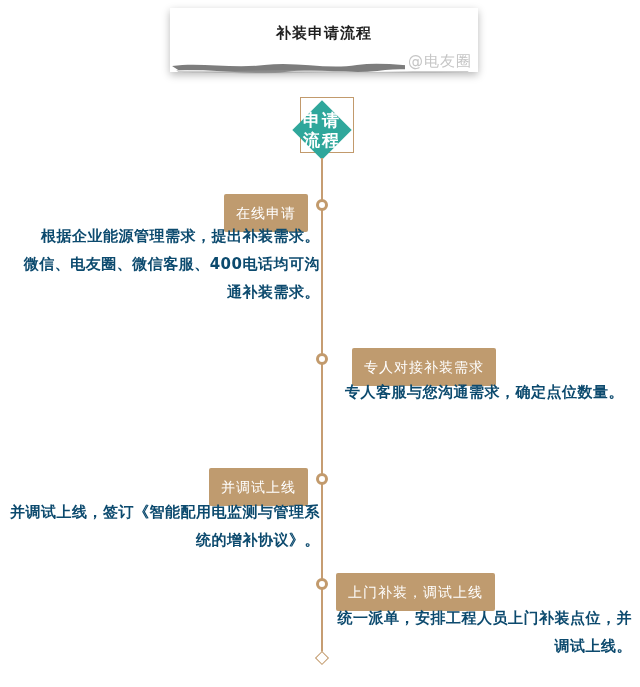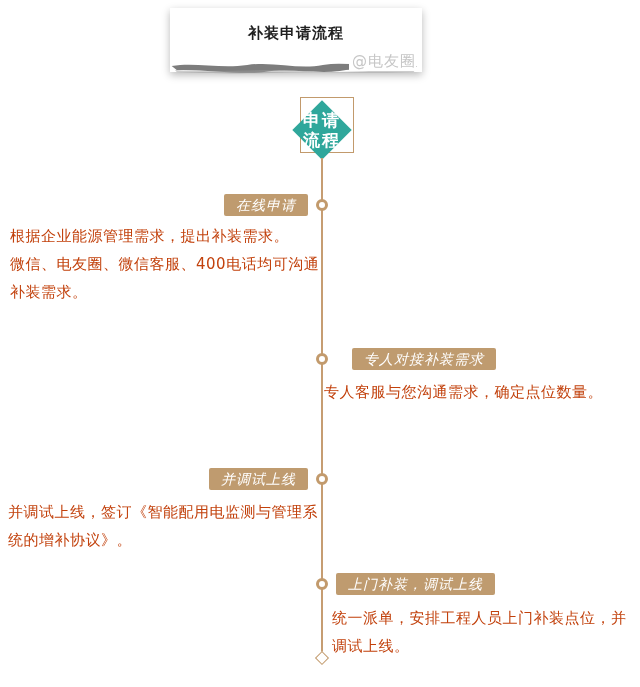--- a/index.html
+++ b/index.html
@@ -10,21 +10,21 @@
     margin: 0 auto;
     background: #ffffff;
     font-family: "DejaVu Sans", sans-serif;
     overflow: hidden;
   }
 
   
   .header-card {
     position: absolute;
     left: 170px; top: 8px;
-    width: 252px; height: 64px;
+    width: 308px; height: 64px;
     background: #ffffff;
     box-shadow: 0 3px 8px rgba(0,0,0,0.28);
   }
   .header-title {
     padding-top: 16px;
     text-align: center;
     font-size: 15px;
     font-weight: bold;
     letter-spacing: 1px;
     color: #1f1f1f;
@@ -93,42 +93,42 @@
     border: 1px solid #C29A6C;
     background: #ffffff;
     transform: rotate(45deg);
   }
 
   
   .badge {
     position: absolute;
     height: 22px;
     line-height: 22px;
-    padding: 0 12px;
+    padding: 8px 12px;
     background: #BF9B6F;
     color: #ffffff;
     font-size: 14px;
     letter-spacing: 1px;
     border-radius: 2px;
     white-space: nowrap;
-    font-style: italic;
   }
   .badge.b1 { right: 332px; top: 194px; }
   .badge.b2 { left: 336px;  top: 348px; margin-left: 16px; }
   .badge.b3 { right: 332px; top: 468px; }
   .badge.b4 { left: 336px;  top: 573px; }
 
   
   .desc {
     position: absolute;
-    text-align: left;
+    text-align: right;
     font-size: 15px;
     line-height: 28px;
-    color: #c2410c;
+    color: #0c4a6e;
     letter-spacing: 0.5px;
+    font-weight: bold;
   }
   .desc p { margin: 0; }
   .desc.d1 { left: 10px;  top: 222px; width: 310px; }
   .desc.d2 { left: 324px; top: 378px; width: 300px; }
   .desc.d3 { left: 8px;   top: 498px; width: 312px; }
   .desc.d4 { left: 332px; top: 604px; width: 300px; }
 </style>
 </head>
 <body>
 

